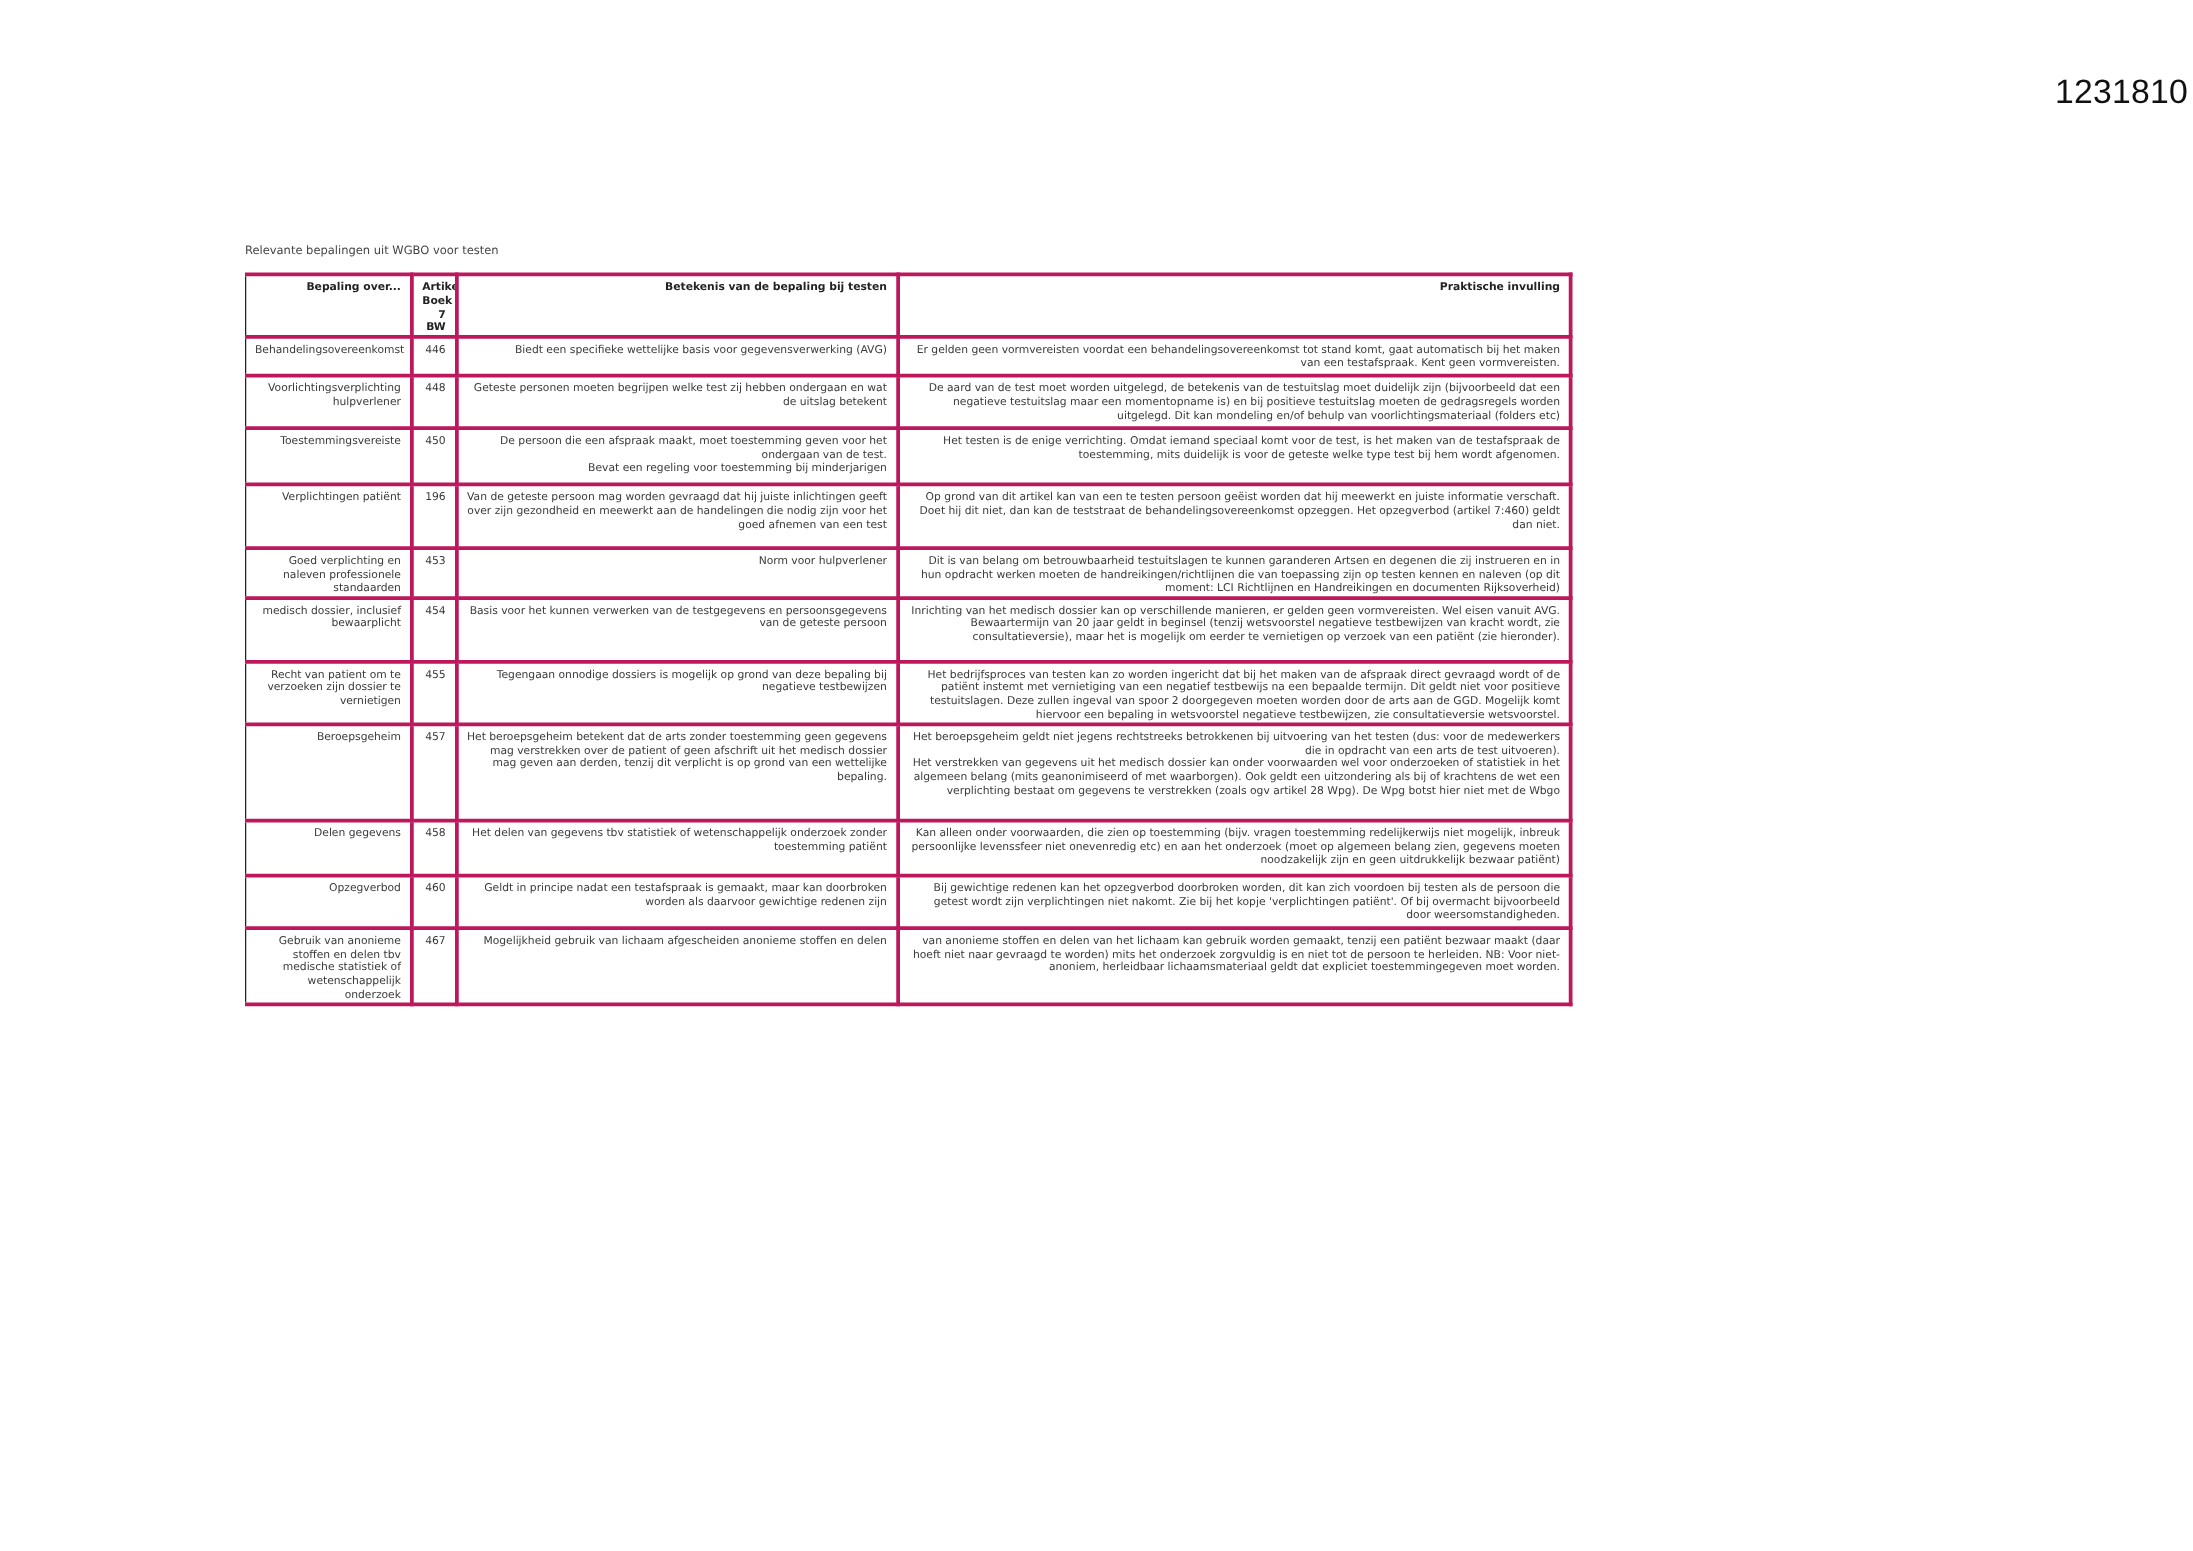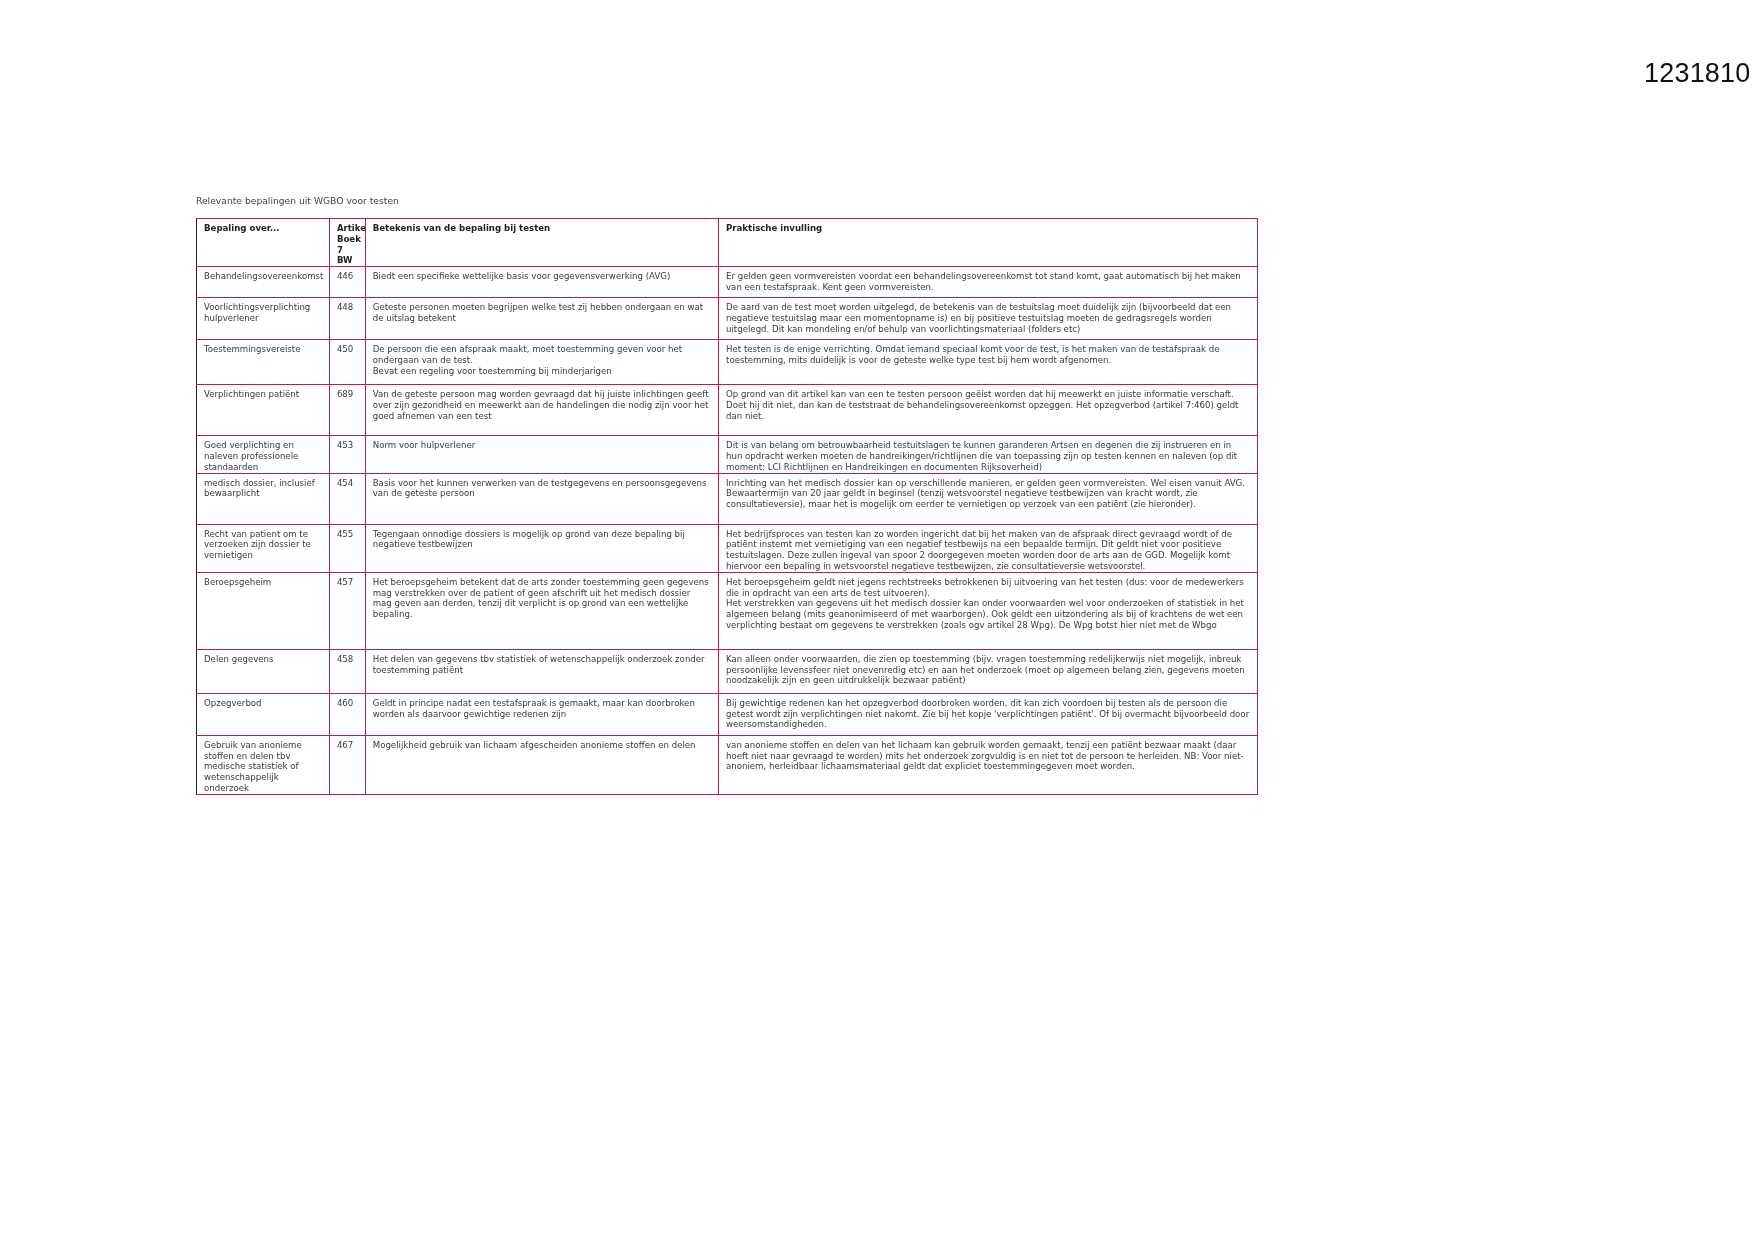--- a/index.html
+++ b/index.html
@@ -3,21 +3,21 @@
 <meta charset="utf-8">
 <style>
   html, body { margin: 0; padding: 0; background: #ffffff; }
   body { width: 1754px; height: 1241px; position: relative; overflow: hidden;
          font-family: "DejaVu Sans", sans-serif; color: #333; }
   .doc-id { position: absolute; left: 1600px; top: 58px; font-family: "Liberation Sans", sans-serif;
             font-size: 27px; color: #111; letter-spacing: 0.2px; margin-left: 44px; }
   .caption { position: absolute; left: 196px; top: 195px; font-size: 9.2px; color: #444; }
   table.wgbo { position: absolute; left: 196px; top: 218px; width: 1062px;
                border-collapse: collapse; table-layout: fixed; }
-  table.wgbo td, table.wgbo th { border: 1px solid #be185d; vertical-align: top; text-align: left;
+  table.wgbo td, table.wgbo th { border: 3px solid #be185d; vertical-align: top; text-align: right;
                padding: 4px 7px 0 7px; font-size: 8.6px; line-height: 10.8px; color: #3a3a3a;
                overflow: hidden; }
   table.wgbo th { font-weight: bold; color: #222; }
   table.wgbo tr > *:nth-child(1) { border-left: 1.5px solid #222; }
   table.wgbo tr > *:nth-child(2) { border-left: 1.5px solid #222; }
   .col1 { width: 126px; } .col2 { width: 34px; } .col3 { width: 335px; } .col4 { width: 511px; }
   .line { display: block; }
 </style>
 </head>
 <body>
@@ -72,21 +72,21 @@
         <td>
           <span class="line">De persoon die een afspraak maakt, moet toestemming geven voor het ondergaan van de test.</span>
           <span class="line">Bevat een regeling voor toestemming bij minderjarigen</span>
         </td>
         <td>
           <span class="line">Het testen is de enige verrichting. Omdat iemand speciaal komt voor de test, is het maken van de testafspraak de toestemming, mits duidelijk is voor de geteste welke type test  bij hem wordt afgenomen.</span>
         </td>
       </tr>
       <tr style="height: 51px;">
         <td>Verplichtingen patiënt</td>
-        <td>689</td>
+        <td>196</td>
         <td>
           <span class="line">Van de geteste persoon mag worden gevraagd dat hij juiste inlichtingen geeft over zijn gezondheid en meewerkt aan de handelingen die nodig zijn voor het goed afnemen van een test</span>
         </td>
         <td>
           <span class="line">Op grond van dit artikel kan van een te testen persoon geëist worden dat hij meewerkt en juiste informatie verschaft. Doet hij dit niet, dan kan de teststraat de behandelingsovereenkomst opzeggen. Het opzegverbod (artikel 7:460) geldt dan niet.</span>
         </td>
       </tr>
       <tr style="height: 34px;">
         <td>Goed verplichting en naleven professionele standaarden</td>
         <td>453</td>

